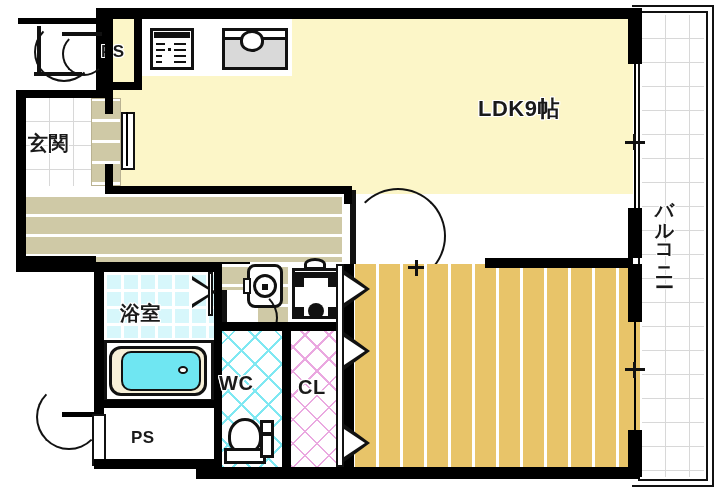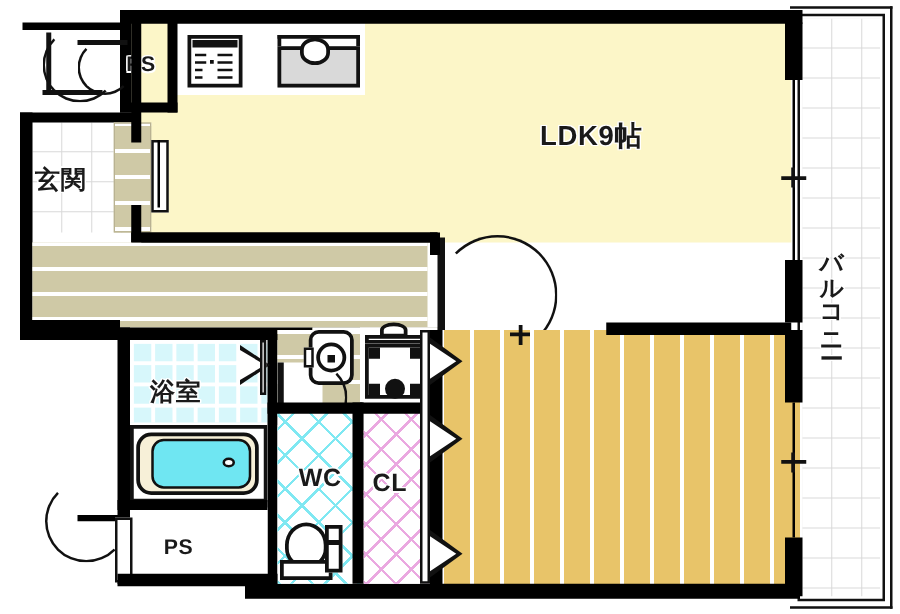--- a/index.html
+++ b/index.html
@@ -16,21 +16,21 @@
 
   
   .fill-ldk{background:#fcf6c8;}
   .fill-white{background:#ffffff;}
 
   
   .lbl{position:absolute;color:#1a1a1a;font-weight:700;letter-spacing:.5px;
        white-space:nowrap;text-shadow:
         1px 0 0 #fff,-1px 0 0 #fff,0 1px 0 #fff,0 -1px 0 #fff,
         1px 1px 0 #fff,-1px -1px 0 #fff,1px -1px 0 #fff,-1px 1px 0 #fff;}
-  .lbl-lg{font-size:22px;}
+  .lbl-lg{font-size:22px;margin-left:46px;}
   .lbl-md{font-size:20px;}
   .lbl-sm{font-size:17px;}
   .lbl-vert{writing-mode:vertical-rl;text-orientation:upright;font-size:19px;line-height:1.02;}
 
   
   
   .pat-grid{
     background-color:#ffffff;
     background-image:
       linear-gradient(to right,#d8d8d8 1px,transparent 1px),
@@ -258,21 +258,21 @@
   <div class="fx wm-tap" style="left:304px;top:258px;width:22px;height:12px;"></div>
   <div class="fx" style="left:292px;top:268px;width:48px;height:7px;background:#fff;border:3px solid #111;"></div>
   <div class="fx wm" style="left:292px;top:275px;width:48px;height:44px;"></div>
   <div class="fx" style="left:295px;top:278px;width:9px;height:9px;background:#111;"></div>
   <div class="fx" style="left:328px;top:278px;width:9px;height:9px;background:#111;"></div>
   <div class="fx" style="left:295px;top:307px;width:9px;height:9px;background:#111;"></div>
   <div class="fx" style="left:328px;top:307px;width:9px;height:9px;background:#111;"></div>
   <div class="fx wm-drain" style="left:308px;top:303px;width:16px;height:16px;"></div>
 
   <div class="ab pat-wc" style="left:222px;top:330px;width:66px;height:137px;"></div>
-  <div class="lbl lbl-md" style="left:239px;top:372px;">WC</div>
+  <div class="lbl lbl-md" style="left:219px;top:372px;">WC</div>
   <div class="ab wall" style="left:214px;top:322px;width:76px;height:9px;"></div>
   <div class="ab wall" style="left:282px;top:322px;width:9px;height:145px;"></div>
 
   <div class="fx wc-bowl" style="left:228px;top:418px;width:34px;height:36px;"></div>
   <div class="fx wc-base" style="left:224px;top:448px;width:42px;height:16px;"></div>
   <div class="fx wc-tank" style="left:260px;top:420px;width:14px;height:38px;"></div>
   <div class="fx" style="left:262px;top:432px;width:10px;height:4px;background:#111;"></div>
 
   <div class="ab pat-cl" style="left:291px;top:330px;width:52px;height:137px;"></div>
   <div class="lbl lbl-md" style="left:298px;top:376px;">CL</div>

